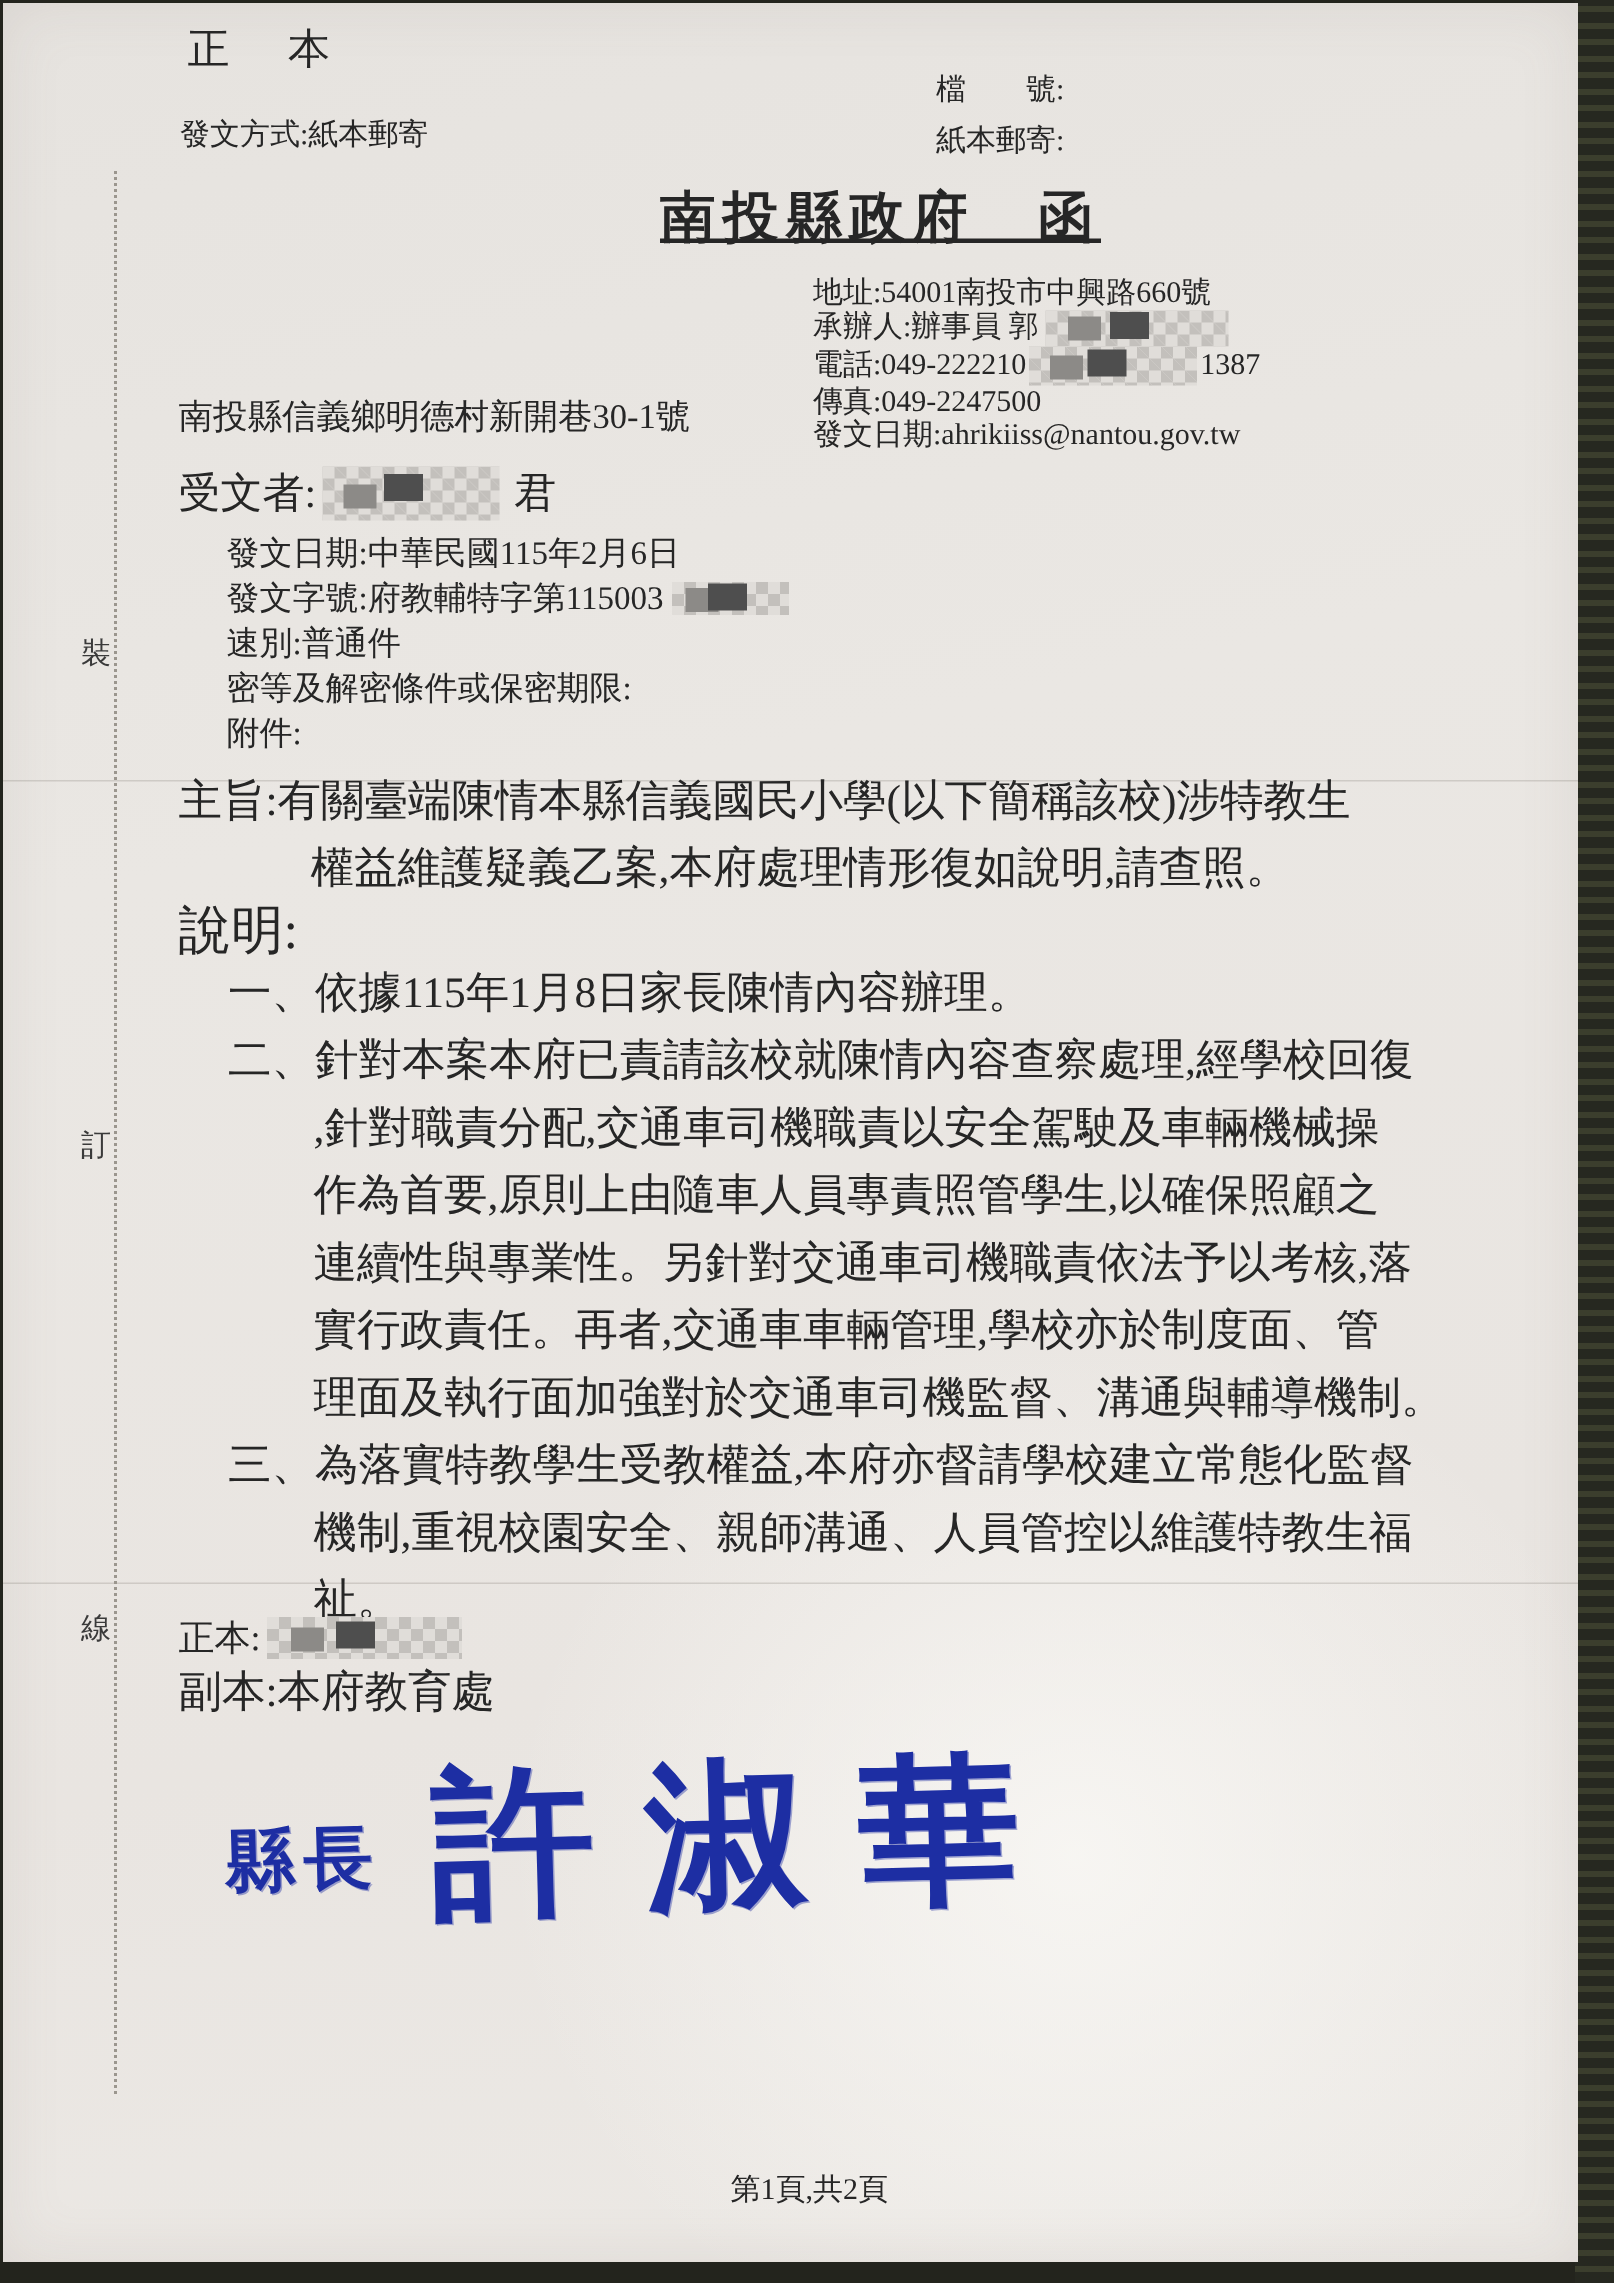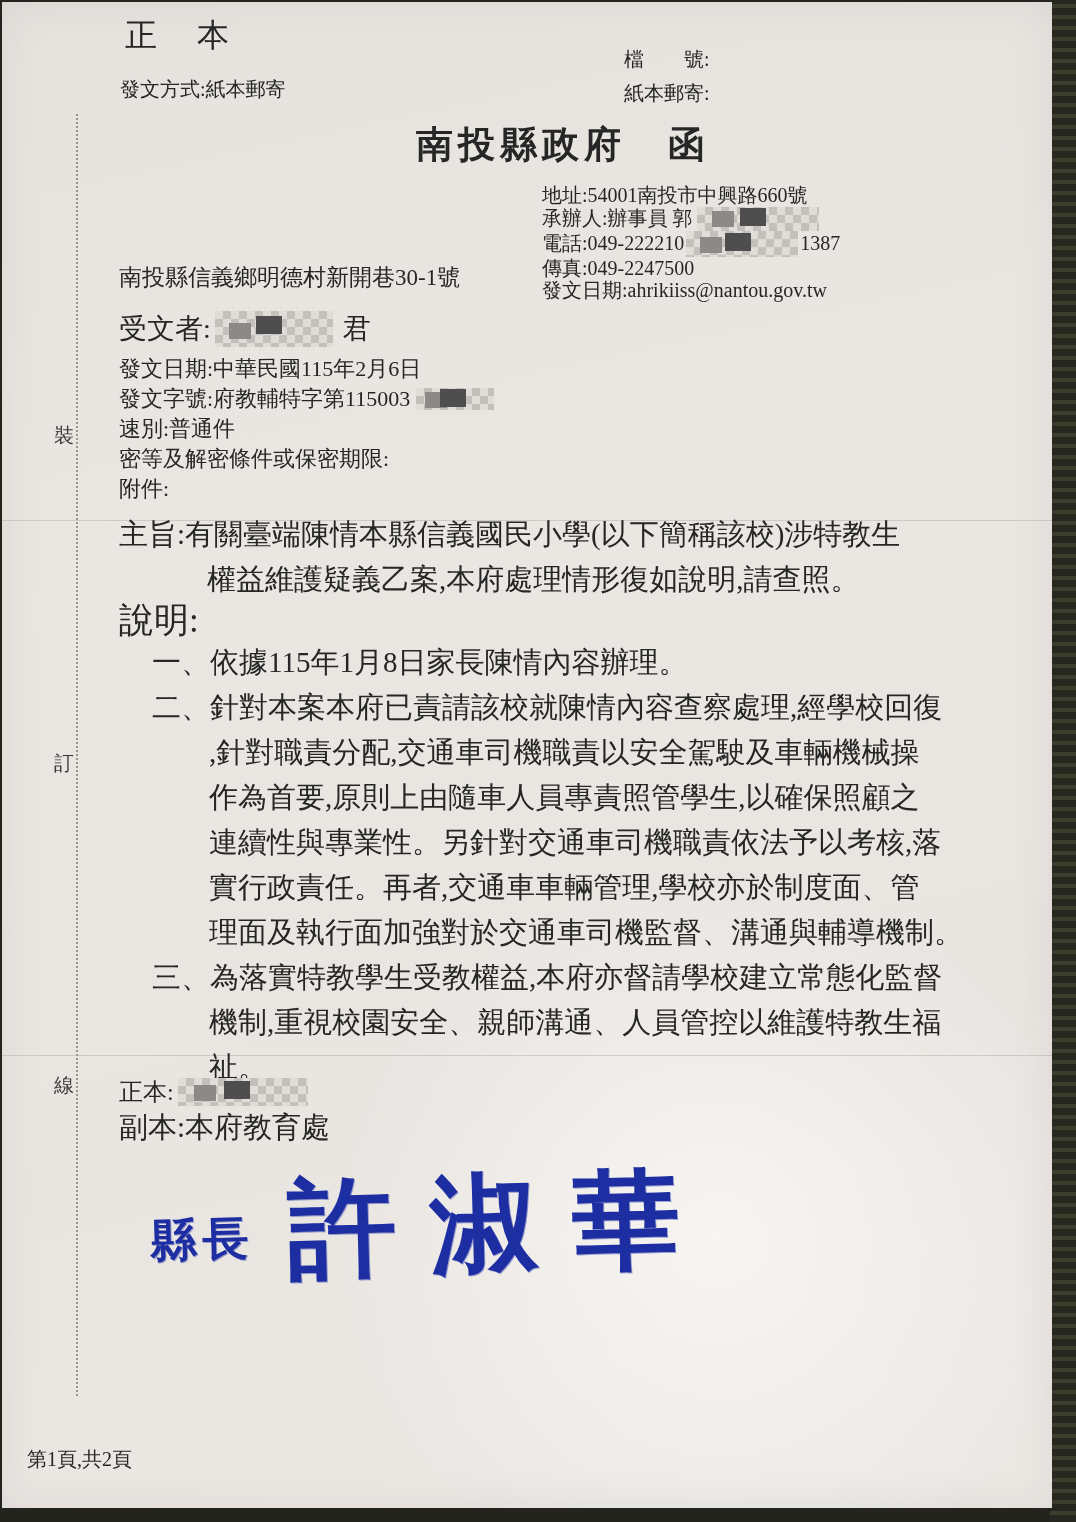--- a/index.html
+++ b/index.html
@@ -18,34 +18,34 @@
     position:absolute; left:2px; top:2px; width:1050px; height:1506px;
     background:
       radial-gradient(ellipse 60% 40% at 68% 82%, rgba(250,249,246,.8) 0%, rgba(250,249,246,0) 60%),
       linear-gradient(168deg,#e6e3df 0%,#eae7e3 35%,#e9e5e1 70%,#ece9e5 100%);
     box-shadow:inset 0 0 40px rgba(120,110,95,.12);
   }
   .abs { position:absolute; }
   .crease { position:absolute; left:0; width:100%; height:1px; background:rgba(110,104,96,.22); }
 
   
-  .copy-type   { left:123px; top:12px;  font-size:32px; letter-spacing:16px; }
+  .copy-type   { left:123px; top:12px;  font-size:28px; letter-spacing:16px; }
   .file-no     { left:622px; top:44px;  font-size:20px; }
   .retention   { left:622px; top:78px;  font-size:20px; }
   .delivery    { left:118px; top:74px;  font-size:20px; }
-  .doc-title   { left:414px; top:118px; font-size:37px; letter-spacing:5px; font-weight:bold; }
+  .doc-title   { left:438px; top:118px; font-size:37px; letter-spacing:5px; font-weight:bold;text-decoration:underline; }
 
   .agency-block { left:540px; top:182px; font-size:20px; line-height:22.5px; }
   .agency-block .line { white-space:nowrap; display:flex; align-items:center; }
 
   .recipient-address { left:117px; top:260px; font-size:23px; }
   .recipient-line { left:117px; top:308px; font-size:28px; display:flex; align-items:center; }
 
   .meta-block { left:117px; top:352px; font-size:22px; line-height:30px; }
-  .meta-block .line { display:flex; align-items:center; white-space:nowrap; }
+  .meta-block .line { display:flex; align-items:center; white-space:nowrap;margin-left:32px; }
 
   .subject {
     left:117px; top:510px; width:920px;
     font-size:29px; line-height:45px;
     white-space:pre-line;
     padding-left:88px; text-indent:-88px;
   }
   .explain-heading { left:117px; top:596px; font-size:35px; line-height:45px; }
   .items { left:150px; top:638px; width:890px; }
   .item {
@@ -59,21 +59,21 @@
 
   .signature {
     left:148px; top:1136px; width:640px; height:175px;
     display:flex; align-items:center;
     color:#1d2ea3; transform:rotate(-1.5deg);
     text-shadow:1px 1px 0 rgba(29,46,163,.4);
   }
   .sig-title { font-size:46px; font-weight:bold; letter-spacing:6px; margin-right:34px; margin-top:14px; }
   .sig-name  { font-size:108px; font-weight:bold; letter-spacing:34px; }
 
-  .footer { left:0; top:1444px; width:1050px; text-align:left; font-size:20px;padding-left:25px; }
+  .footer { left:0; top:1444px; width:1050px; text-align:center; font-size:20px;padding-left:25px; }
 
   
   .binding-line { left:74px; top:112px; height:1282px; width:0; border-left:2px dotted #9b968e; }
   .binding-char { left:52px; font-size:20px; color:#3a3a3a; }
   .bc-0 { top:420px; } .bc-1 { top:748px; } .bc-2 { top:1070px; }
 
   
   .mosaic {
     display:inline-block; vertical-align:middle;
     background-image:

